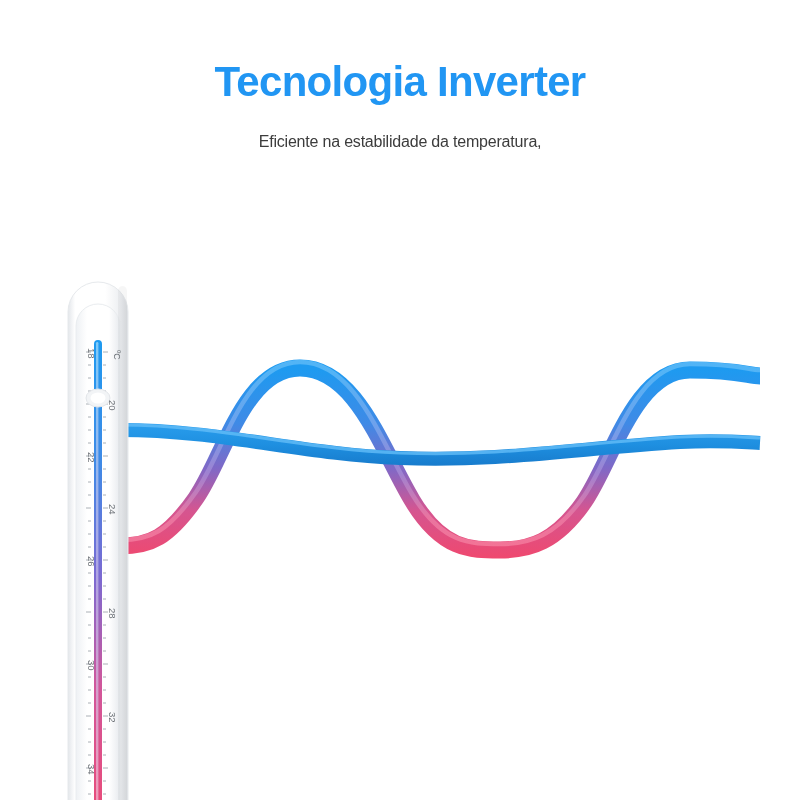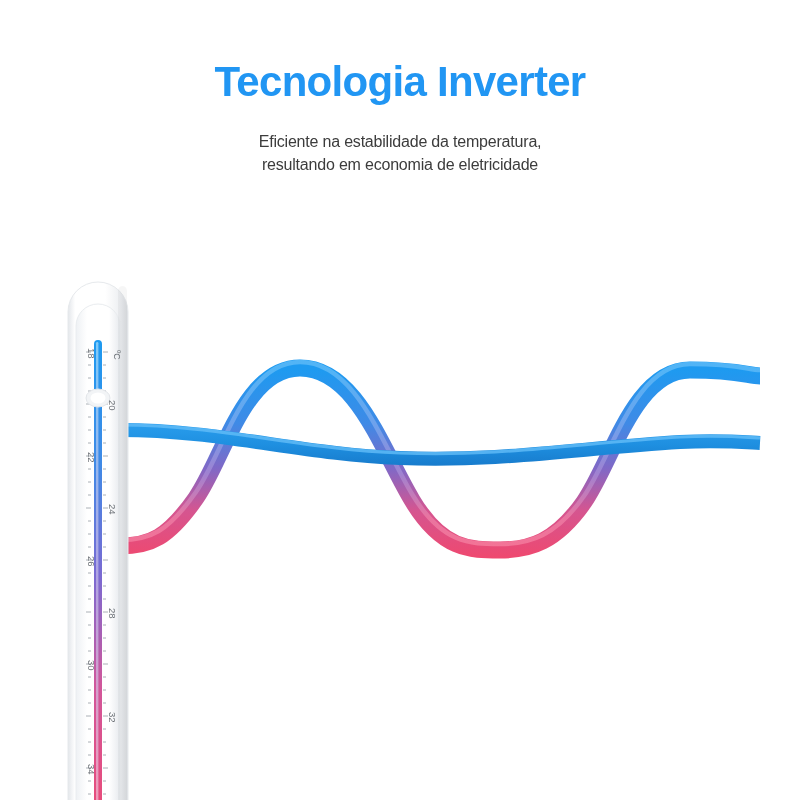--- a/index.html
+++ b/index.html
@@ -98,21 +98,20 @@
 </style>
 </head>
 <body>
 
 <div id="infographic">
 
   <div class="header-block">
     <h1 class="headline">Tecnologia Inverter</h1>
     <p class="subhead">
       <span class="sub-line">Eficiente na estabilidade da temperatura,</span>
-      <span class="sub-line">resultando em economia de eletricidade</span>
     </p>
   </div>
 
   <div class="stage">
 
     <svg class="wave-layer" viewBox="0 0 800 470">
       <defs>
 
         <linearGradient id="gradFluct" x1="0" y1="120" x2="0" y2="310" gradientUnits="userSpaceOnUse">
           <stop offset="0%" stop-color="#1e9af0"></stop>

